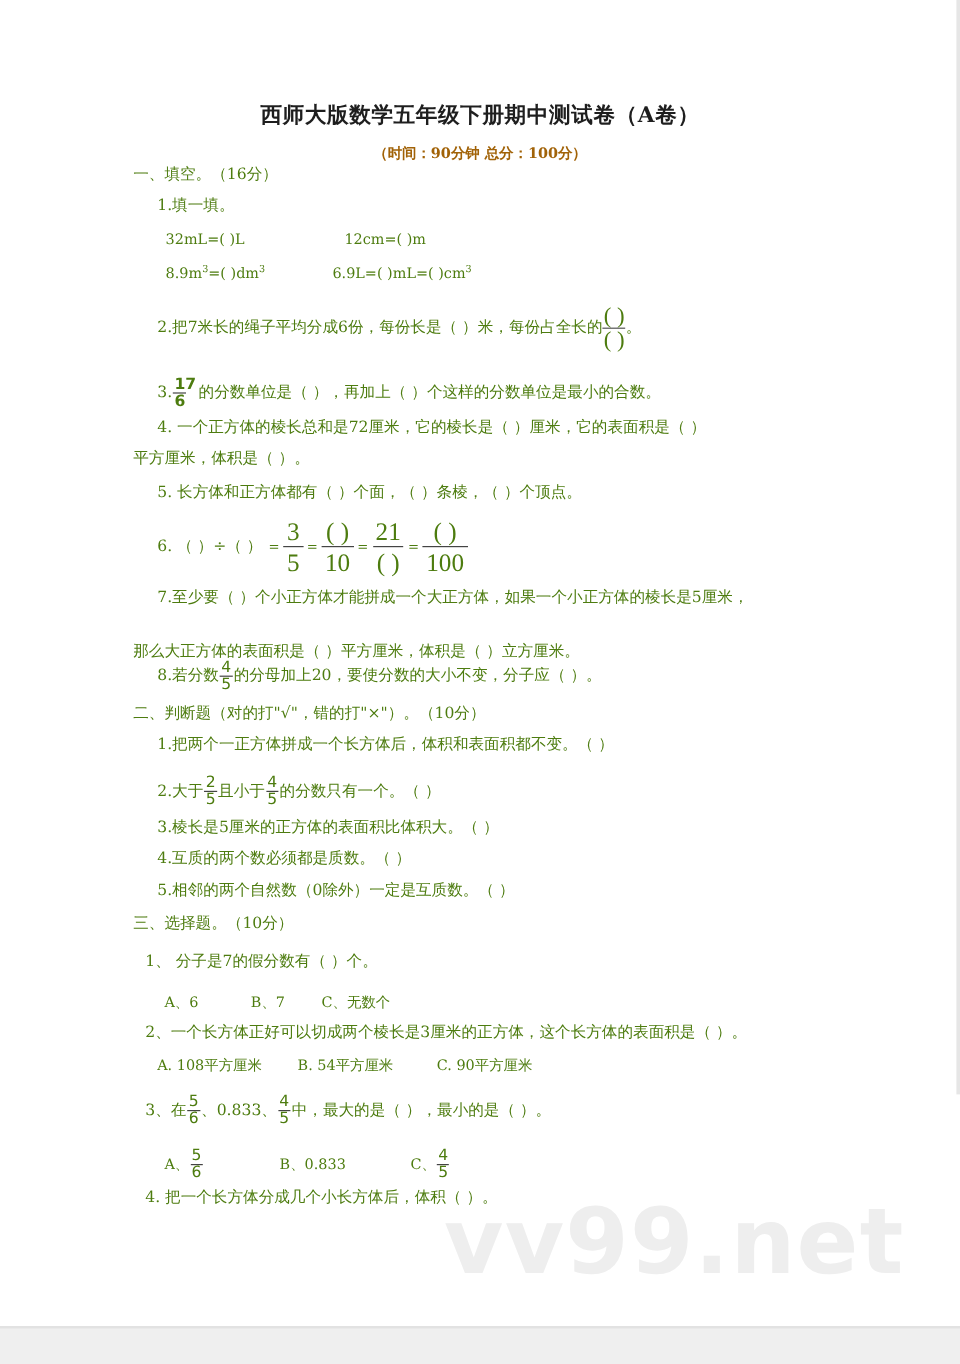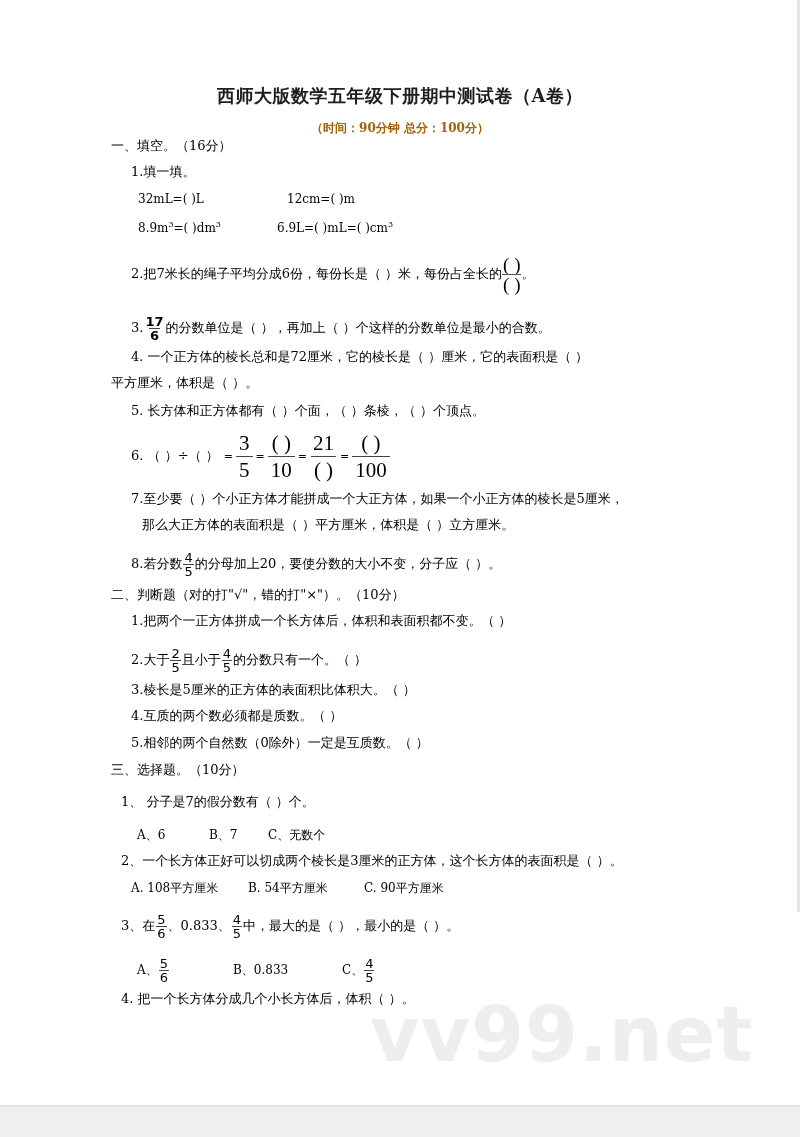--- a/index.html
+++ b/index.html
@@ -2,27 +2,27 @@
 <html><head>
 <meta charset="utf-8">
 <style>
   html, body { margin:0; padding:0; background:#ffffff; }
   body { width:800px; height:1137px; position:relative; overflow:hidden;
          font-family:"DejaVu Serif","Liberation Serif",serif; color:#2a2a2a; }
   .page { position:absolute; left:0; top:0; width:797px; height:912px; background:#fff;
           border-right:3px solid #e6e6e6; }
   .bottom-bar { position:absolute; left:0; top:1105px; width:800px; height:32px;
                 background:#efefef; border-top:2px solid #e2e2e2; }
-  .line { position:absolute; font-size:13px; line-height:18px; white-space:nowrap; color:#000000; }
+  .line { position:absolute; font-size:13px; line-height:18px; white-space:nowrap; color:#4d7c0f; }
   .title { position:absolute; left:0; width:800px; text-align:center; top:84px;
            font-size:18px; font-weight:bold; color:#1e1e1e; letter-spacing:0.5px; }
   .subtitle { position:absolute; left:0; width:800px; text-align:center; top:120px;
               font-size:12px; font-weight:bold; color:#a16207; }
   .sec { font-size:13px; }
-  .frac { display:inline-flex; flex-direction:column; align-items:center; vertical-align:middle;
+  .frac { display:inline-flex; flex-direction:column; align-items:flex-start; vertical-align:middle;
           line-height:1; margin:0 1px; }
   .frac .num { font-family:"DejaVu Sans",sans-serif; font-size:13px; padding:0 1px; }
   .frac .den { font-family:"DejaVu Sans",sans-serif; font-size:13px; padding:0 1px; border-top:1px solid #444; }
   .bigfrac { display:inline-flex; flex-direction:column; align-items:center; vertical-align:middle;
              line-height:1.05; margin:0 2px; font-family:"Liberation Serif",serif; font-size:21px; }
   .bigfrac .num { padding:0 3px 1px; }
   .bigfrac .den { padding:2px 3px 0; border-top:1.5px solid #444; }
   .eq { font-size:11px; margin:0 1px; vertical-align:middle; }
   .pfrac { display:inline-flex; flex-direction:column; align-items:center; vertical-align:middle;
            font-family:"Liberation Serif",serif; font-size:19px; line-height:1; }
@@ -82,21 +82,21 @@
       </span><span class="eq">=</span><span class="bigfrac">
         <span class="num">21</span>
         <span class="den">(   )</span>
       </span><span class="eq">=</span><span class="bigfrac">
         <span class="num">(        )</span>
         <span class="den">100</span>
       </span>
   </div>
 
   <div class="line" style="left:131px; top:490px;">7.至少要（            ）个小正方体才能拼成一个大正方体，如果一个小正方体的棱长是5厘米，</div>
-  <div class="line" style="left:111px; top:516px;margin-left:31px;">那么大正方体的表面积是（            ）平方厘米，体积是（          ）立方厘米。</div>
+  <div class="line" style="left:111px; top:535px;">那么大正方体的表面积是（            ）平方厘米，体积是（          ）立方厘米。</div>
 
   <div class="line" style="left:131px; top:546px; line-height:36px;">
     <span>8.若分数</span><span class="frac">
         <span class="num">4</span>
         <span class="den">5</span>
       </span><span>的分母加上20，要使分数的大小不变，分子应（          ）。</span>
   </div>
 
   <div class="line sec" style="left:111px; top:586px;">二、判断题（对的打"√"，错的打"×"）。（10分）</div>
   <div class="line" style="left:131px; top:612px;">1.把两个一正方体拼成一个长方体后，体积和表面积都不变。（          ）</div>

